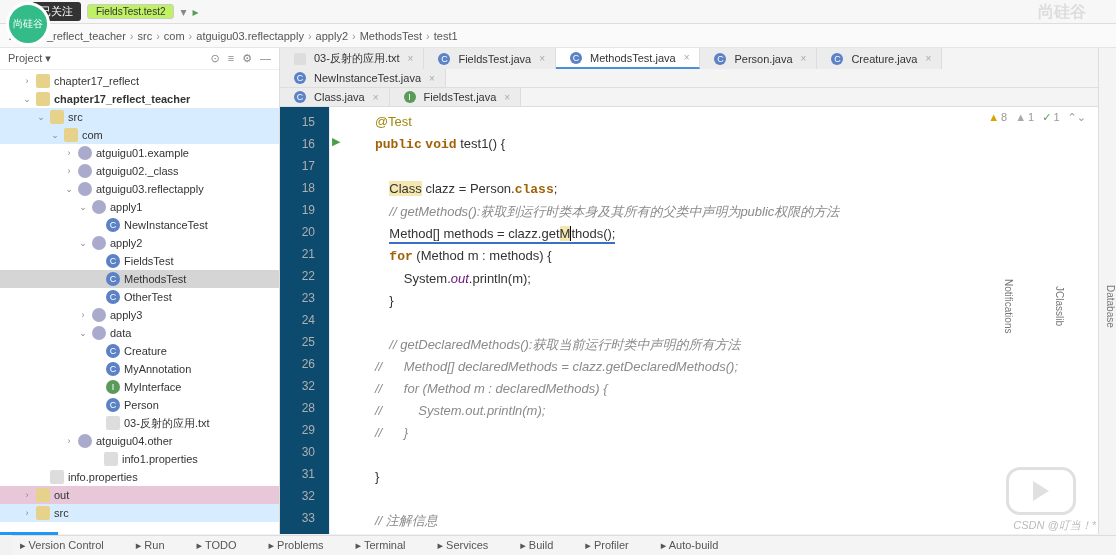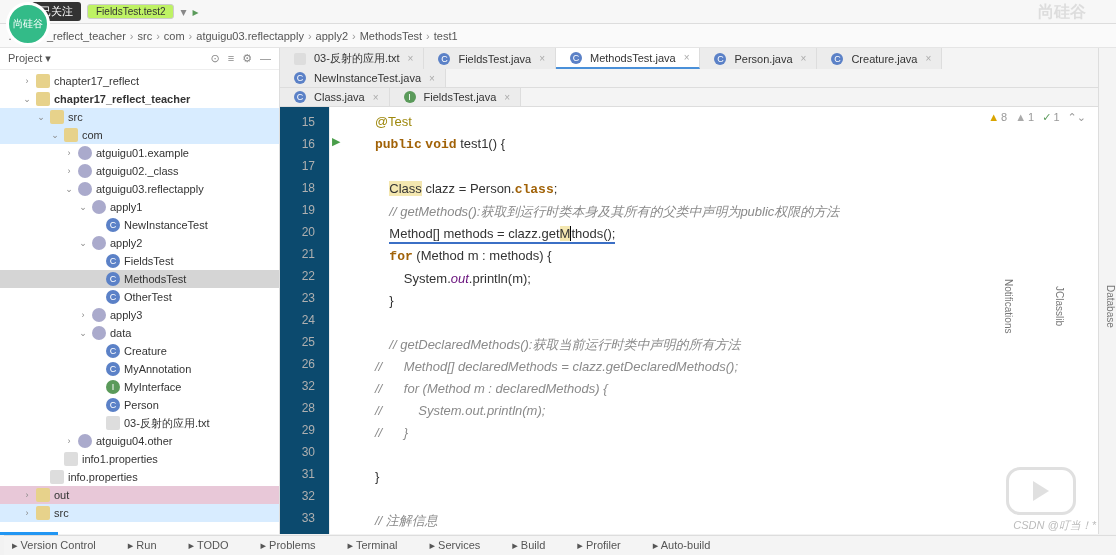--- a/index.html
+++ b/index.html
@@ -48,21 +48,21 @@
 .field { color: #660e7a; font-style: italic; }
 .ul { border-bottom: 2px solid #3b6fc5; padding-bottom: 1px; }
 .caret { border-left: 1px solid #000; }
 .warnings { position: absolute; right: 12px; top: 4px; font-size: 11px; color: #999; display: flex; gap: 8px; }
 .warn-y::before { content: "▲"; color: #d9a400; margin-right: 2px; }
 .warn-g::before { content: "▲"; color: #aaa; margin-right: 2px; }
 .chk::before { content: "✓"; color: #5a9a5a; margin-right: 2px; }
 
 .rightbar { width: 18px; background: #f4f4f4; border-left: 1px solid #ddd; display: flex; flex-direction: column; align-items: center; padding-top: 30px; gap: 40px; font-size: 10px; color: #777; writing-mode: vertical-rl; }
 
-.statusbar { position: absolute; bottom: 0; left: 4px; right: 0; height: 20px; background: #f4f4f4; border-top: 1px solid #ddd; display: flex; align-items: center; font-size: 11px; padding: 4px 8px; gap: 16px; color: #555; }
+.statusbar { position: absolute; bottom: 0; left: 12px; right: 0; height: 20px; background: #f4f4f4; border-top: 1px solid #ddd; display: flex; align-items: center; font-size: 11px; padding: 4px 8px; gap: 16px; color: #555; }
 .statusbar .sep2 { color: #ccc; }
 .play-btn { position: absolute; right: 40px; bottom: 40px; width: 70px; height: 48px; border: 3px solid #ccc; border-radius: 14px; display: flex; align-items: center; justify-content: center; opacity: 0.6; }
 .play-btn::before { content: ""; border-left: 16px solid #ccc; border-top: 10px solid transparent; border-bottom: 10px solid transparent; }
 .progress { position: absolute; bottom: 20px; left: 0; height: 3px; width: 58px; background: #2196f3; }
 .csdn { position: absolute; right: 20px; bottom: 22px; font-size: 11px; color: #bbb; font-style: italic; }
 .watermark { position: absolute; right: 30px; top: 2px; font-size: 16px; color: #ddd; font-weight: bold; }
 </style>
 </head>
 <body>
 
@@ -192,21 +192,21 @@
         <div class="tree-row" style="padding-left: 92px;">
           <span class="arrow"></span>
           <span class="ticon file"></span>
           <span>03-反射的应用.txt</span>
         </div>
         <div class="tree-row" style="padding-left: 64px;">
           <span class="arrow">›</span>
           <span class="ticon pkg"></span>
           <span>atguigu04.other</span>
         </div>
-        <div class="tree-row" style="padding-left: 50px;">
+        <div class="tree-row" style="padding-left: 50px; margin-left: 40px;">
           <span class="arrow"></span>
           <span class="ticon file"></span>
           <span>info1.properties</span>
         </div>
         <div class="tree-row" style="padding-left: 36px;">
           <span class="arrow"></span>
           <span class="ticon file"></span>
           <span>info.properties</span>
         </div>
         <div class="tree-row hl2" style="padding-left: 22px;">

